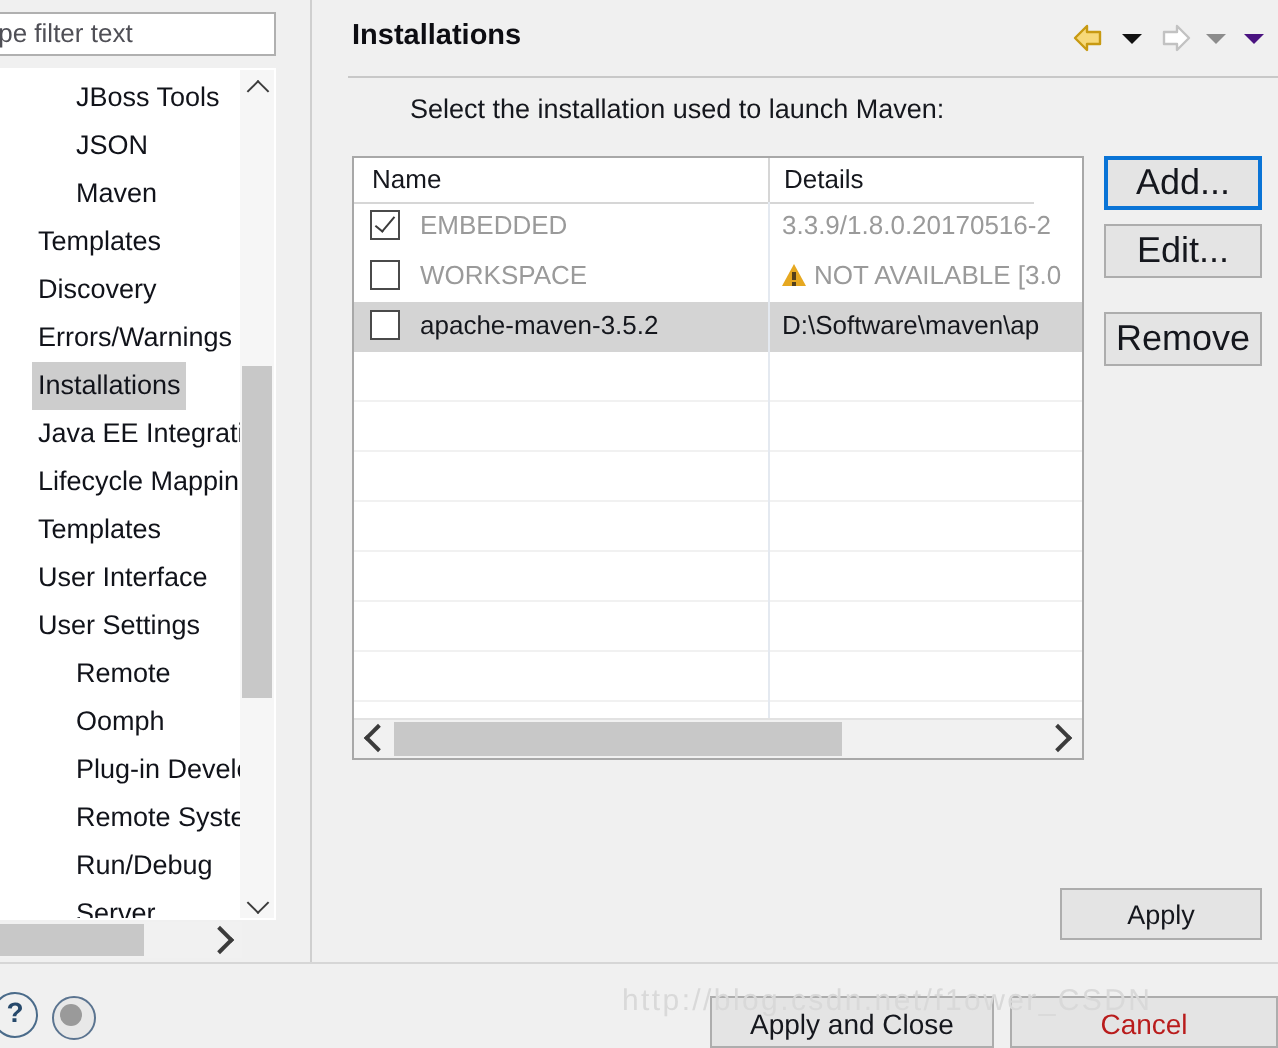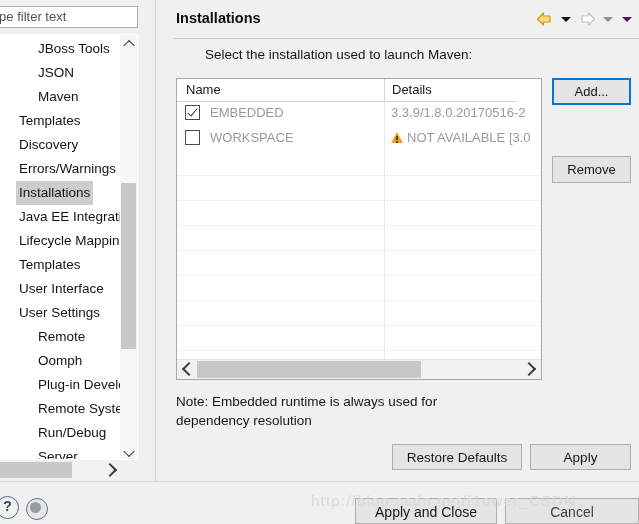--- a/index.html
+++ b/index.html
@@ -344,21 +344,21 @@
 
   
   .side-btn {
     position: absolute;
     left: 384px;
     width: 79px; height: 27px;
     box-sizing: border-box;
     background: #e4e4e4;
     border: 1px solid #adadad;
     font-family: "Liberation Sans", sans-serif;
-    font-size: 13px;
+    font-size: 18px;
     color: #15171d;
     line-height: 25px;
     padding: 0;
   }
   #btn-add {
     top: 78px;
     border: 2px solid #0a74d6;
     line-height: 23px;
   }
   #btn-edit { top: 112px; }
@@ -458,21 +458,21 @@
   }
   #btn-cancel {
     position: absolute;
     left: 505px; top: 498px;
     width: 134px; height: 26px;
     box-sizing: border-box;
     background: #e4e4e4;
     border: 1px solid #adadad;
     font-family: "Liberation Sans", sans-serif;
     font-size: 14px;
-    color: #404040;
+    color: #b91c1c;
     text-align: center;
     line-height: 24px;
   }
 
   
   #watermark {
     position: absolute;
     left: 311px; top: 492px;
     font-family: Liberation Sans, sans-serif;
     font-size: 15px;
@@ -618,20 +618,25 @@
               <span class="tick"></span>
             </span>
             <span class="cell-name dim">EMBEDDED</span>
             <span class="cell-details dim">3.3.9/1.8.0.20170516-2</span>
           </div>
           <div class="trow filled">
             <span class="chk"></span>
             <span class="cell-name dim">WORKSPACE</span>
             <span class="cell-details dim"><span class="warn-ico"><span class="tri"></span><span class="bang"></span><span class="dot"></span></span><span>NOT AVAILABLE [3.0</span></span>
           </div>
+          <div class="trow filled highlight">
+            <span class="chk"></span>
+            <span class="cell-name dark">apache-maven-3.5.2</span>
+            <span class="cell-details dark">D:\Software\maven\ap</span>
+          </div>
           <div class="trow"></div>
           <div class="trow"></div>
           <div class="trow"></div>
           <div class="trow"></div>
           <div class="trow"></div>
           <div class="trow"></div>
           <div class="trow"></div>
           <div class="trow"></div>
         </div>
       <div id="col-divider-body"></div>
@@ -641,25 +646,24 @@
           <span class="sb-chev left"></span>
         </div>
         <div id="table-hthumb"></div>
         <div class="hs-btn" style="right:0">
           <span class="sb-chev right"></span>
         </div>
       </div>
     </div>
 
     <button class="side-btn" id="btn-add">Add...</button>
+    <button class="side-btn" id="btn-edit">Edit...</button>
     <button class="side-btn" id="btn-remove">Remove</button>
 
-    <div id="note">Note: Embedded runtime is always used for dependency resolution</div>
-
-    <button id="btn-restore">Restore Defaults</button>
+
     <button id="btn-apply">Apply</button>
   </div>
 
   <div id="bottom-sep"></div>
   <div id="bottom-bar"></div>
 
   <div id="help-icon">?</div>
   <div id="progress-icon">
     <div class="inner"></div>
   </div>

